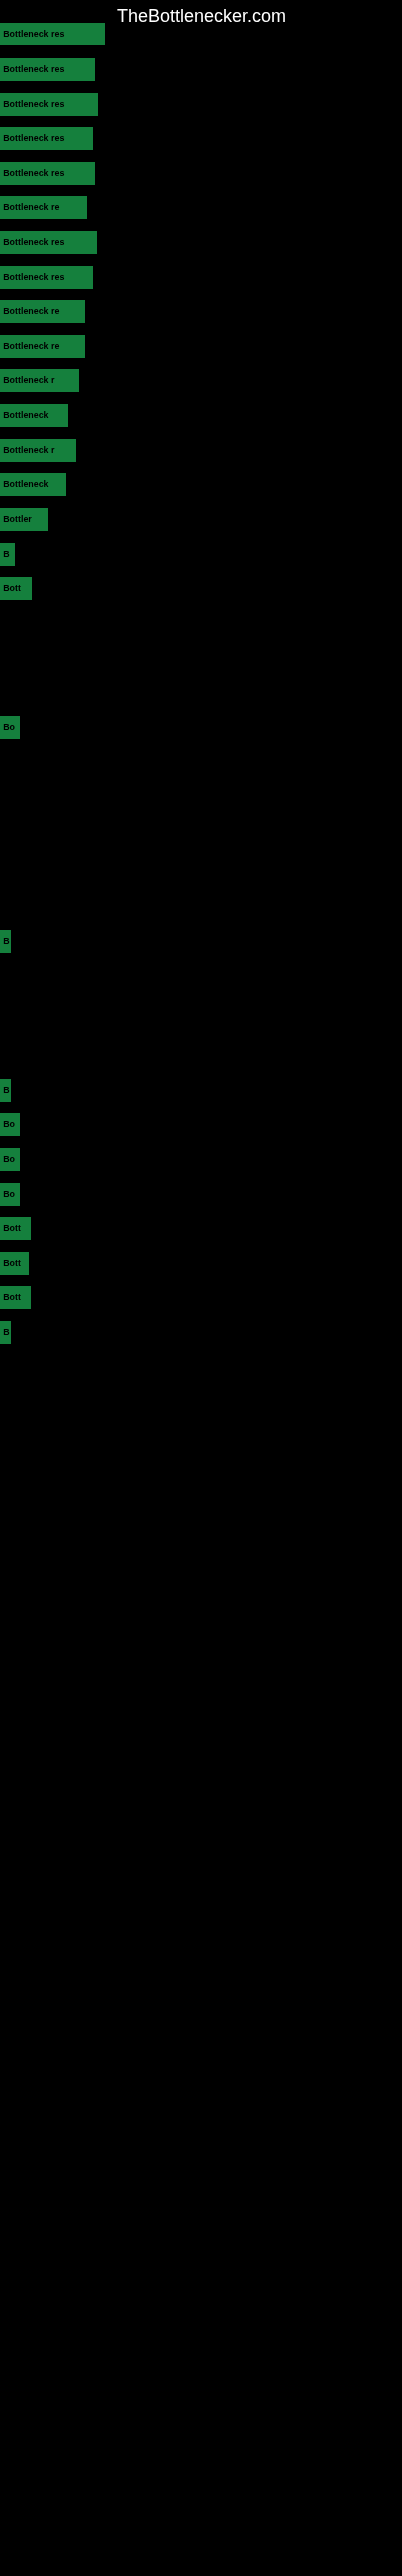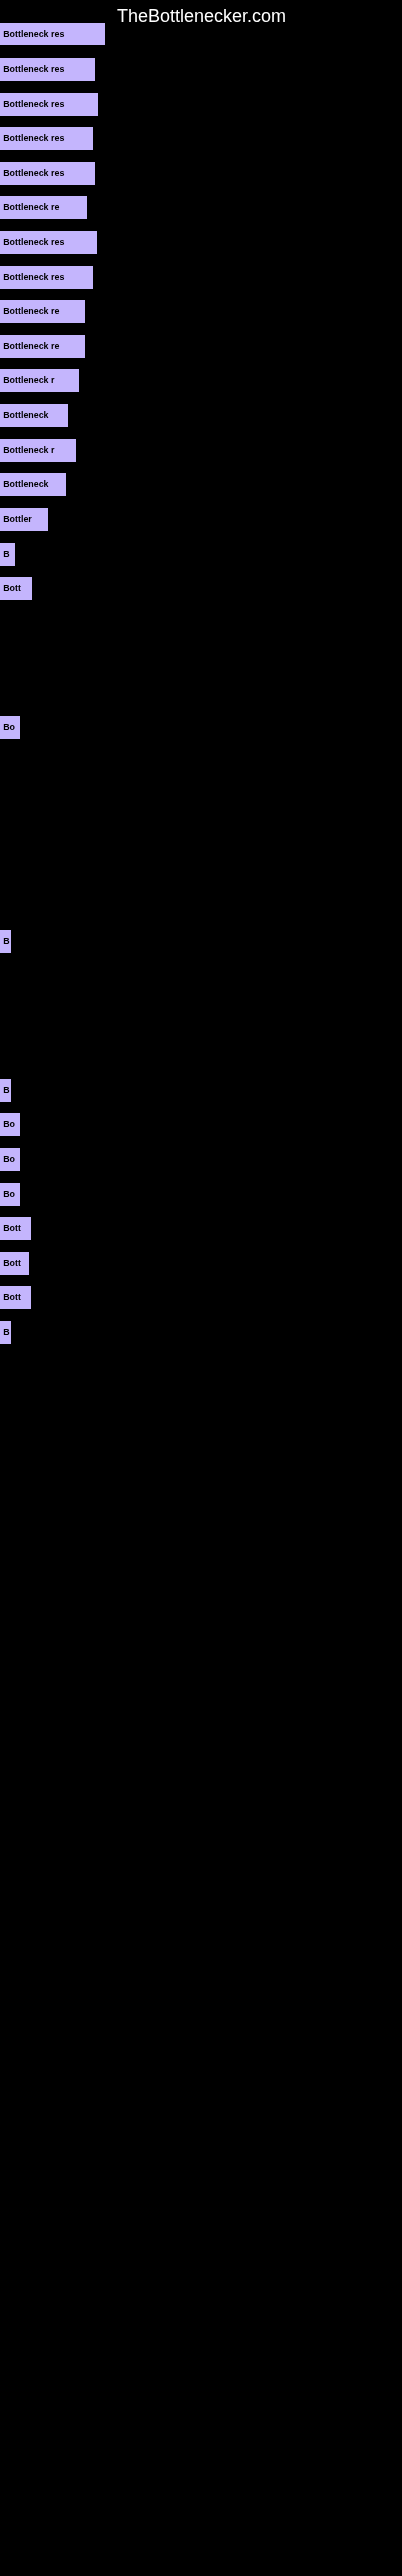--- a/index.html
+++ b/index.html
@@ -16,21 +16,21 @@
     }
     .site-title {
       text-align: center;
       color: #ffffff;
       font-size: 18px;
       padding: 6.4px 0;
       width: 100%;
     }
     .bottleneck-bar {
       position: absolute;
-      background-color: #c4b5fd;
+      background-color: #15803d;
       color: #000000;
       font-size: 8.9px;
       font-weight: bold;
       padding: 1.6px 3.2px;
       white-space: nowrap;
       overflow: hidden;
       display: flex;
       align-items: center;
       height: 22.5px;
     }

